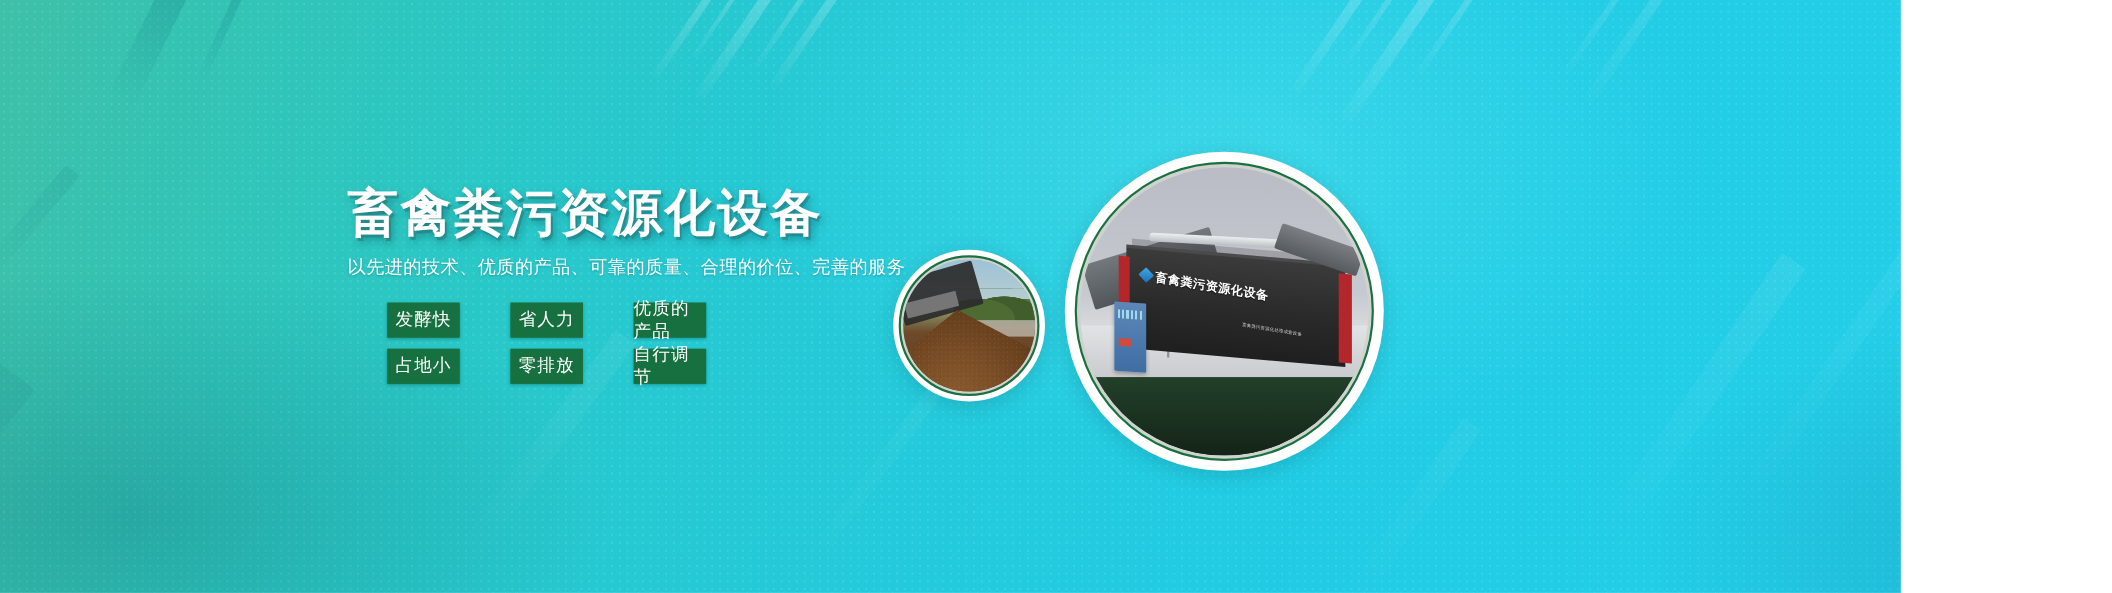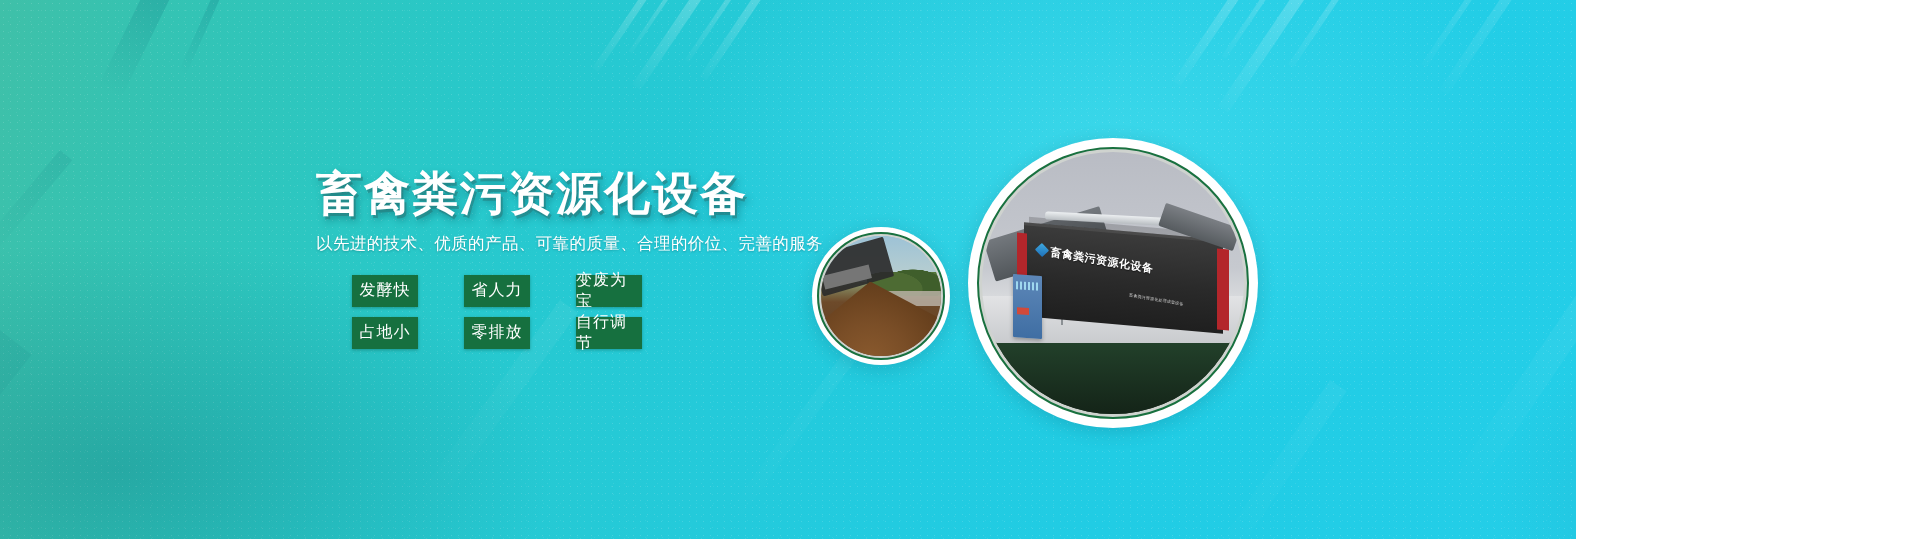--- a/index.html
+++ b/index.html
@@ -4,21 +4,21 @@
 <style>
   * { box-sizing: border-box; margin: 0; padding: 0; }
   html, body {
     width: 1920px; height: 539px;
     overflow: hidden;
     font-family: "Liberation Sans", "DejaVu Sans", sans-serif;
   }
 
   #banner {
     position: relative;
-    width: 1576px; height: 539px;
+    width: 1728px; height: 539px;
     overflow: hidden;
     background:
       radial-gradient(ellipse 700px 440px at 1120px 150px, rgba(80,225,240,0.55) 0%, rgba(60,210,230,0.0) 62%),
       linear-gradient(105deg,
         #3fc0a8 0%,
         #35c3b2 9%,
         #2ec6bd 18%,
         #29c8c8 27%,
         #26c9d2 37%,
         #24cada 48%,
@@ -280,21 +280,21 @@
 
     <div id="title">畜禽粪污资源化设备</div>
 
     <div id="subtitle">
       <div>以先进的技术、优质的产品、可靠的质量、合理的价位、完善的服务</div>
     </div>
 
     <div id="badges">
       <div class="badge">发酵快</div>
       <div class="badge">省人力</div>
-      <div class="badge">变废为宝</div>
+      <div class="badge">优质的产品</div>
       <div class="badge">占地小</div>
       <div class="badge">零排放</div>
       <div class="badge">自行调节</div>
     </div>
   </div>
 
   <div class="photo-ring" id="circle-compost">
     <div class="inner-ring">
       <div class="photo">
         <div class="compost-scene">

